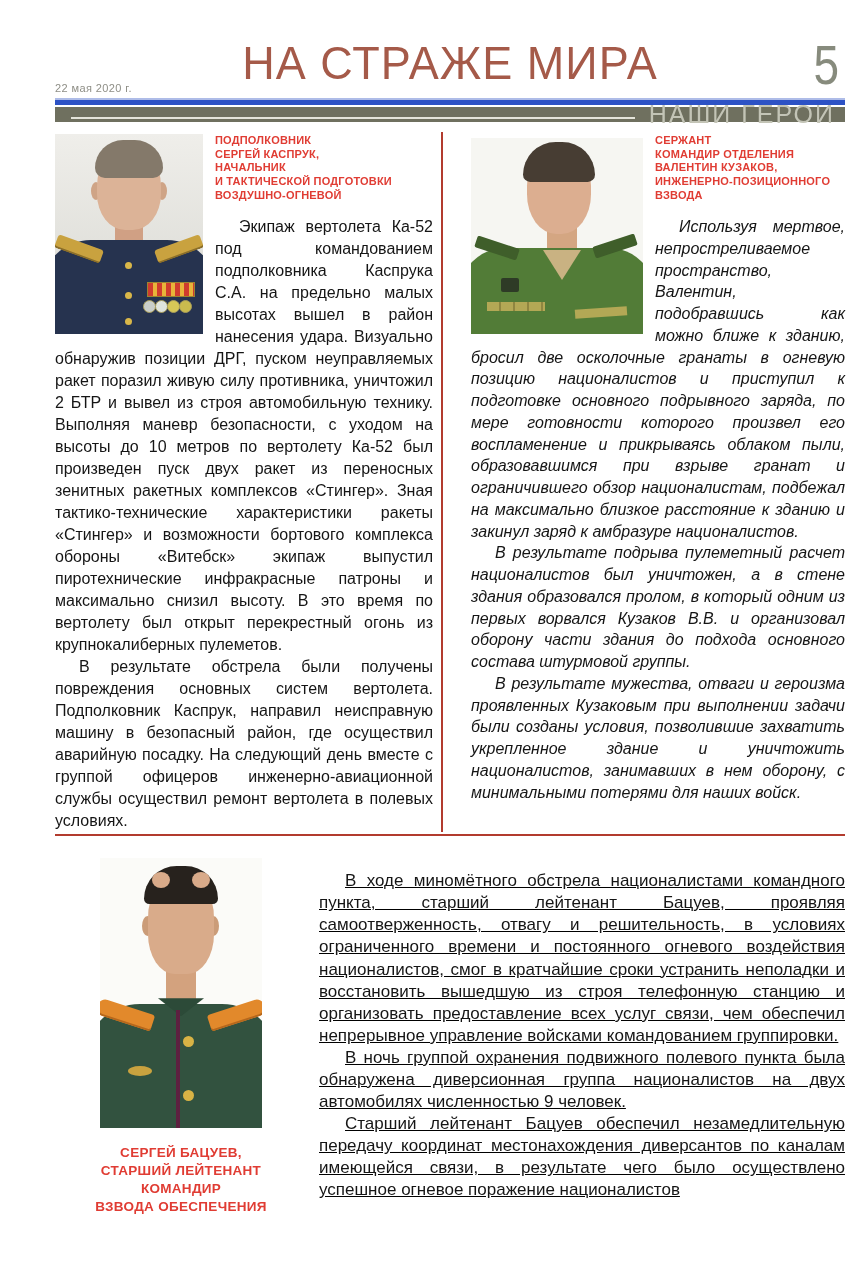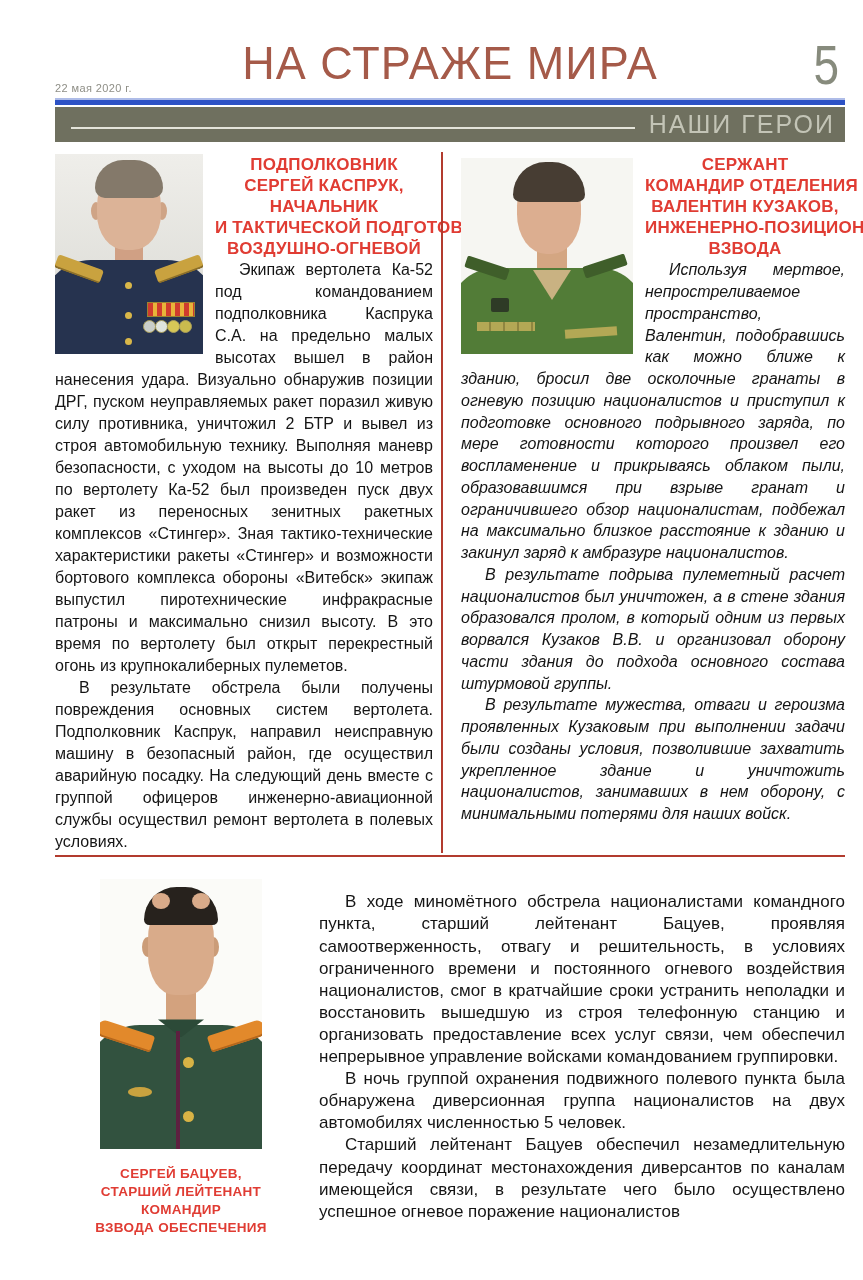--- a/index.html
+++ b/index.html
@@ -18,33 +18,33 @@
 
   
   .masthead-row{position:relative;height:62px;margin-top:36px;}
   .issue-date{position:absolute;left:0;bottom:4px;font-size:11px;color:#8e8e86;letter-spacing:.4px;}
   .masthead{position:absolute;left:0;right:0;text-align:center;top:0;
     font-size:45px;font-weight:400;color:var(--masthead-brown);
     letter-spacing:1px;transform:scaleY(1.04);line-height:1.2;}
   .pagenum{position:absolute;right:6px;top:-4px;font-size:56px;font-weight:400;
     color:#878b7d;transform:scaleX(.82);transform-origin:right;}
   .blue-rule{height:7px;background:linear-gradient(180deg,#aebce8 0 2px,var(--blue-rule) 2px 100%);margin-bottom:2px;}
-  .section-band{height:35px;background:var(--band-gray);display:flex;align-items:center;padding:0 10px 0 16px;text-align:center;}
+  .section-band{height:15px;background:var(--band-gray);display:flex;align-items:center;padding:0 10px 0 16px;text-align:center;}
   .band-line{flex:1;height:2px;background:#e4e4da;margin-right:14px;margin-top:6px;}
   .band-title{font-size:25px;color:var(--band-text);letter-spacing:2px;font-weight:400;transform:scaleY(1.05);white-space:nowrap;}
 
   
   .two-col{display:flex;margin-top:10px;min-height:662px;}
   .col-left{width:378px;}
   .v-divider{width:2px;background:var(--rule-red);margin-left:8px;}
-  .col-right{flex:1;padding-left:18px;}
+  .col-right{flex:1;padding-left:28px;}
   .h-rule-red{height:2px;background:var(--rule-red);margin-top:2px;}
 
-  .red-title{color:var(--accent-red);font-weight:bold;font-size:17px;line-height:1.24;
-    text-align:center;text-transform:uppercase;letter-spacing:.2px;padding-top:2px;margin-bottom:0;}
+  .red-title{color:var(--accent-red);font-weight:bold;font-size:11px;line-height:1.24;
+    text-align:left;text-transform:uppercase;letter-spacing:.2px;padding-top:2px;margin-bottom:14px;}
   .red-title .tl{display:block;white-space:nowrap;}
   .body-text{font-size:16px;line-height:1.375;color:#151515;text-align:justify;text-indent:24px;overflow-wrap:break-word;}
   .col-right .body-text{line-height:1.36;font-style:italic;}
 
   
   .photo{float:left;position:relative;overflow:hidden;margin:0 12px 6px 0;}
   .photo div{position:absolute;}
 
   .photo-kaspruk{width:148px;height:200px;background:linear-gradient(180deg,#efeeea,#d8d8d2);margin-top:2px;}
   .pk-hair{top:6px;left:40px;width:68px;height:38px;background:#84796a;border-radius:34px 34px 12px 12px;z-index:3;}
@@ -93,21 +93,21 @@
   .pb-board.l{left:-4px;transform:rotate(18deg);}
   .pb-board.r{right:-4px;transform:rotate(-18deg) scaleX(-1);}
   .pb-placket{left:76px;top:152px;width:4px;height:118px;background:#5d2040;z-index:3;}
   .pb-btn{width:11px;height:11px;border-radius:50%;background:#d8b345;left:83px;z-index:4;}
   .pb-btn.b1{top:178px;} .pb-btn.b2{top:232px;}
   .pb-badge{top:208px;left:28px;width:24px;height:10px;background:#c9a23f;border-radius:50%;z-index:3;}
 
   .red-caption{margin-top:16px;color:var(--accent-red);font-weight:bold;font-size:13.5px;line-height:1.32;
     text-align:center;text-transform:uppercase;letter-spacing:.3px;}
   .red-caption .cl{display:block;white-space:nowrap;}
-  .bottom-right{flex:1;padding:22px 0 0 12px;}
+  .bottom-right{flex:1;padding:22px 0 0 12px;text-decoration:underline;}
   .bottom-right .body-text{font-size:17px;line-height:1.3;text-indent:26px;}
 </style>
 </head>
 <body>
 
 <div class="page">
   <div class="content">
 
     <header class="masthead-row">
       <span class="issue-date">22 мая 2020 г.</span>
@@ -203,19 +203,19 @@
         </div>
         <div class="red-caption">
           <span class="cl">СЕРГЕЙ БАЦУЕВ,</span>
           <span class="cl">СТАРШИЙ ЛЕЙТЕНАНТ</span>
           <span class="cl">КОМАНДИР</span>
           <span class="cl">ВЗВОДА ОБЕСПЕЧЕНИЯ</span>
         </div>
       </div>
       <div class="bottom-right">
         <p class="body-text">В ходе миномётного обстрела националистами командного пункта, старший лейтенант Бацуев, проявляя самоотверженность, отвагу и решительность, в условиях ограниченного времени и постоянного огневого воздействия националистов, смог в кратчайшие сроки устранить неполадки и восстановить вышедшую из строя телефонную станцию и организовать предоставление всех услуг связи, чем обеспечил непрерывное управление войсками командованием группировки.</p>
-        <p class="body-text">В ночь группой охранения подвижного полевого пункта была обнаружена диверсионная группа националистов на двух автомобилях численностью 5 человек.</p>
+        <p class="body-text">В ночь группой охранения подвижного полевого пункта была обнаружена диверсионная группа националистов на двух автомобилях численностью 9 человек.</p>
         <p class="body-text">Старший лейтенант Бацуев обеспечил незамедлительную передачу координат местонахождения диверсантов по каналам имеющейся связи, в результате чего было осуществлено успешное огневое поражение националистов</p>
       </div>
     </section>
 
   </div>
 </div>
 
 </body></html>

